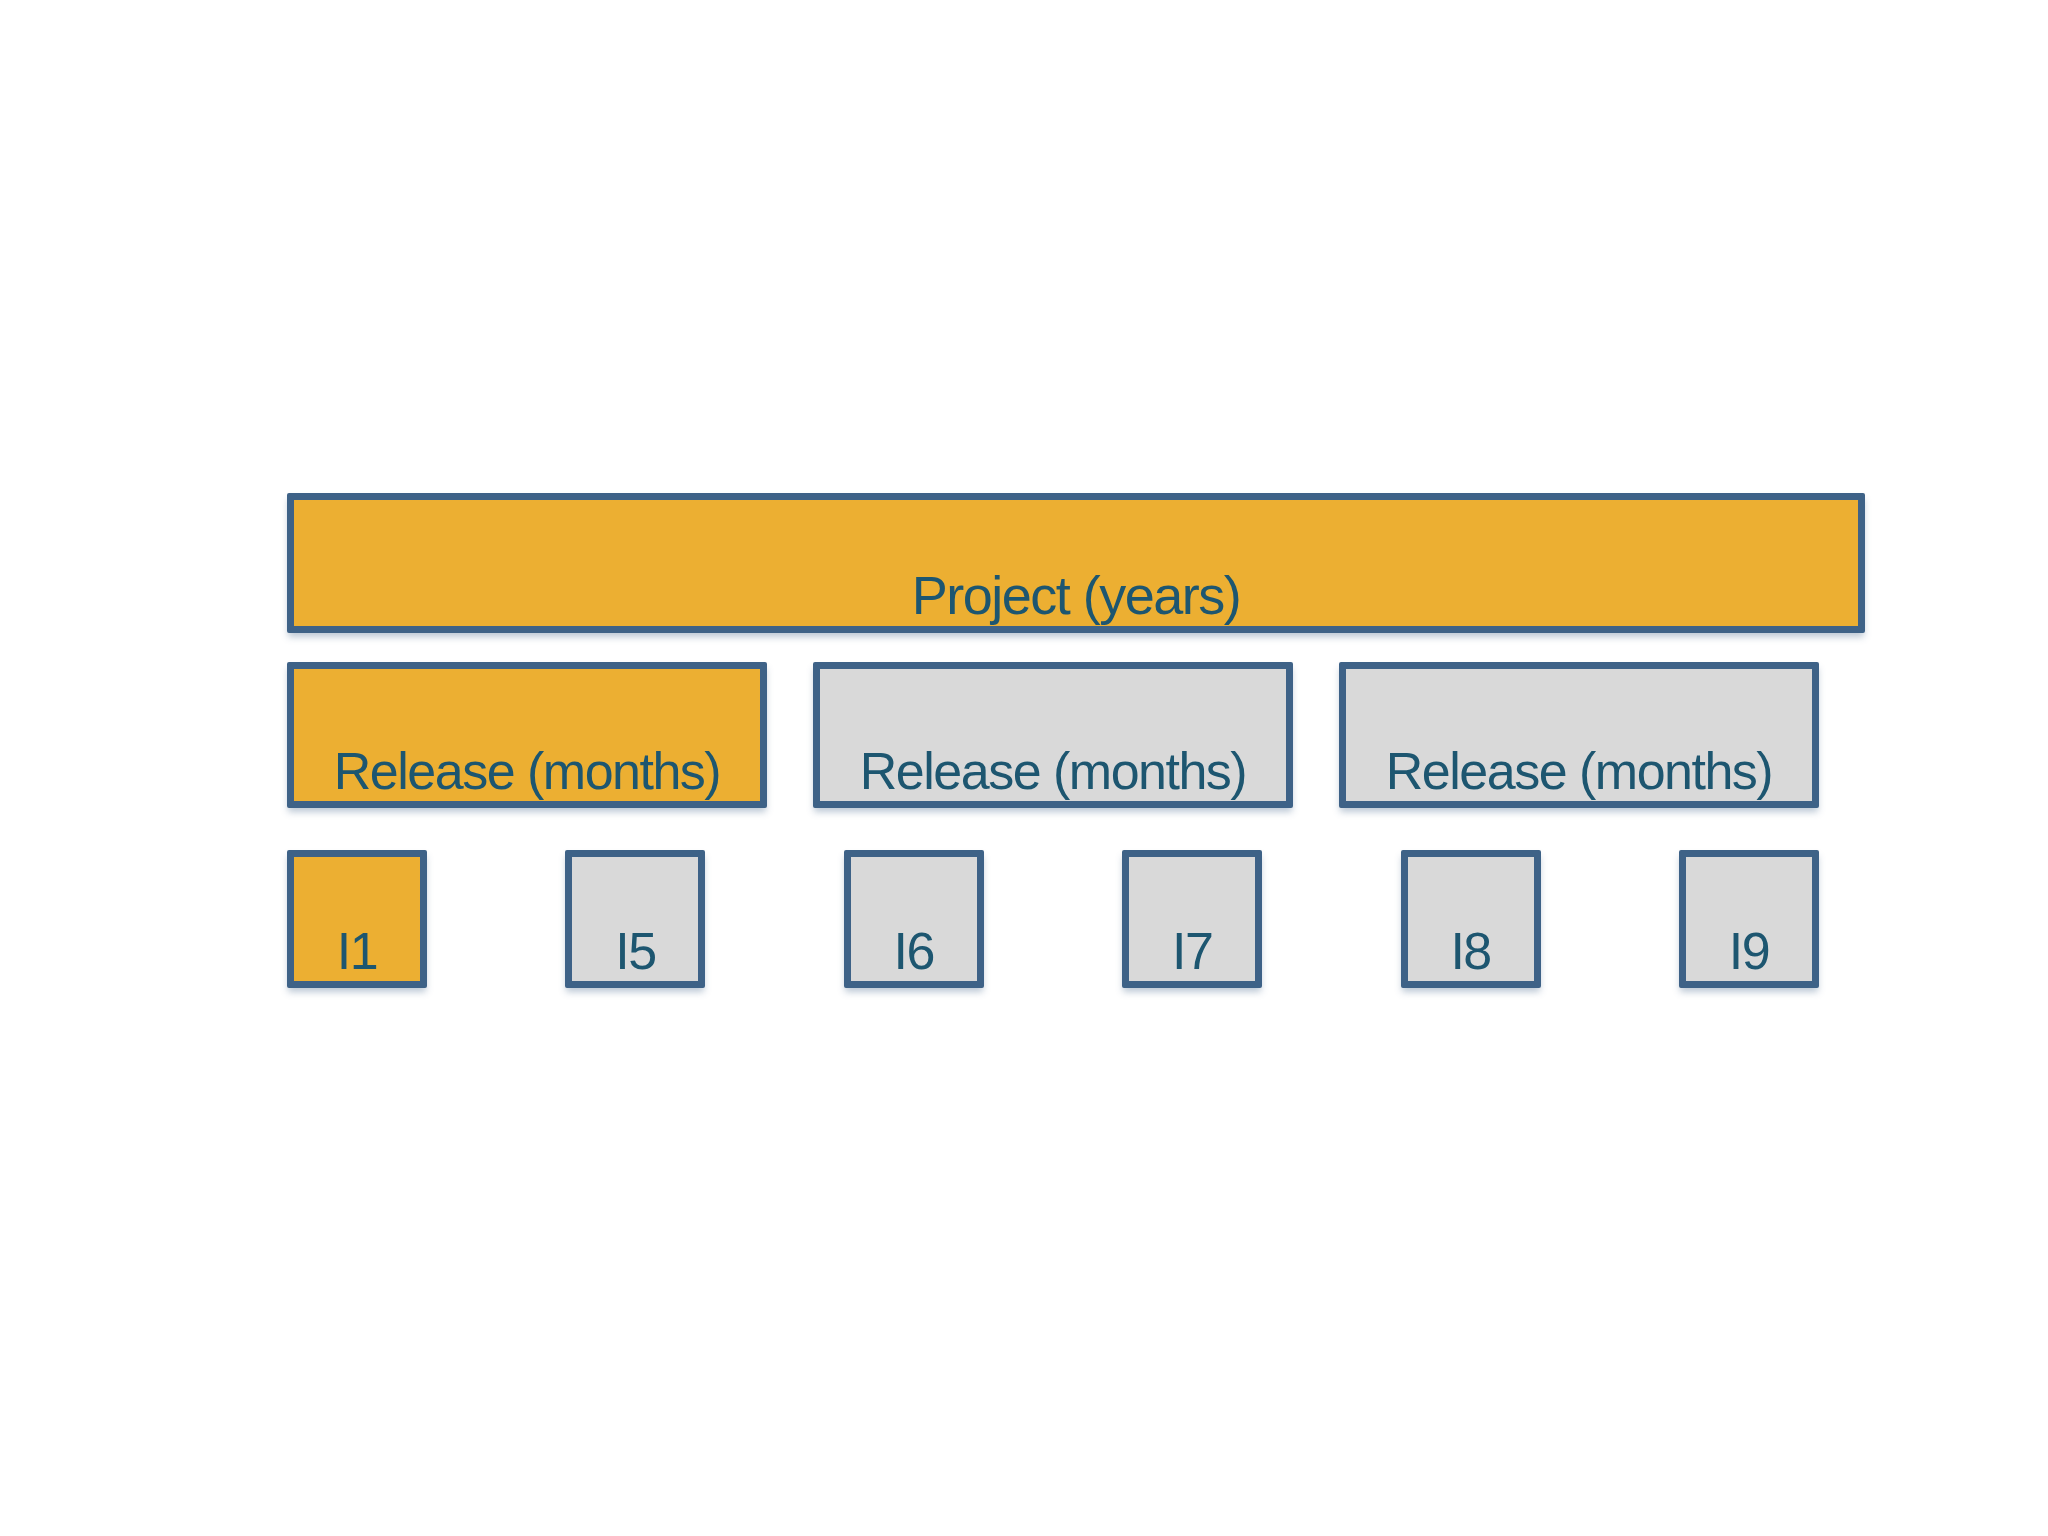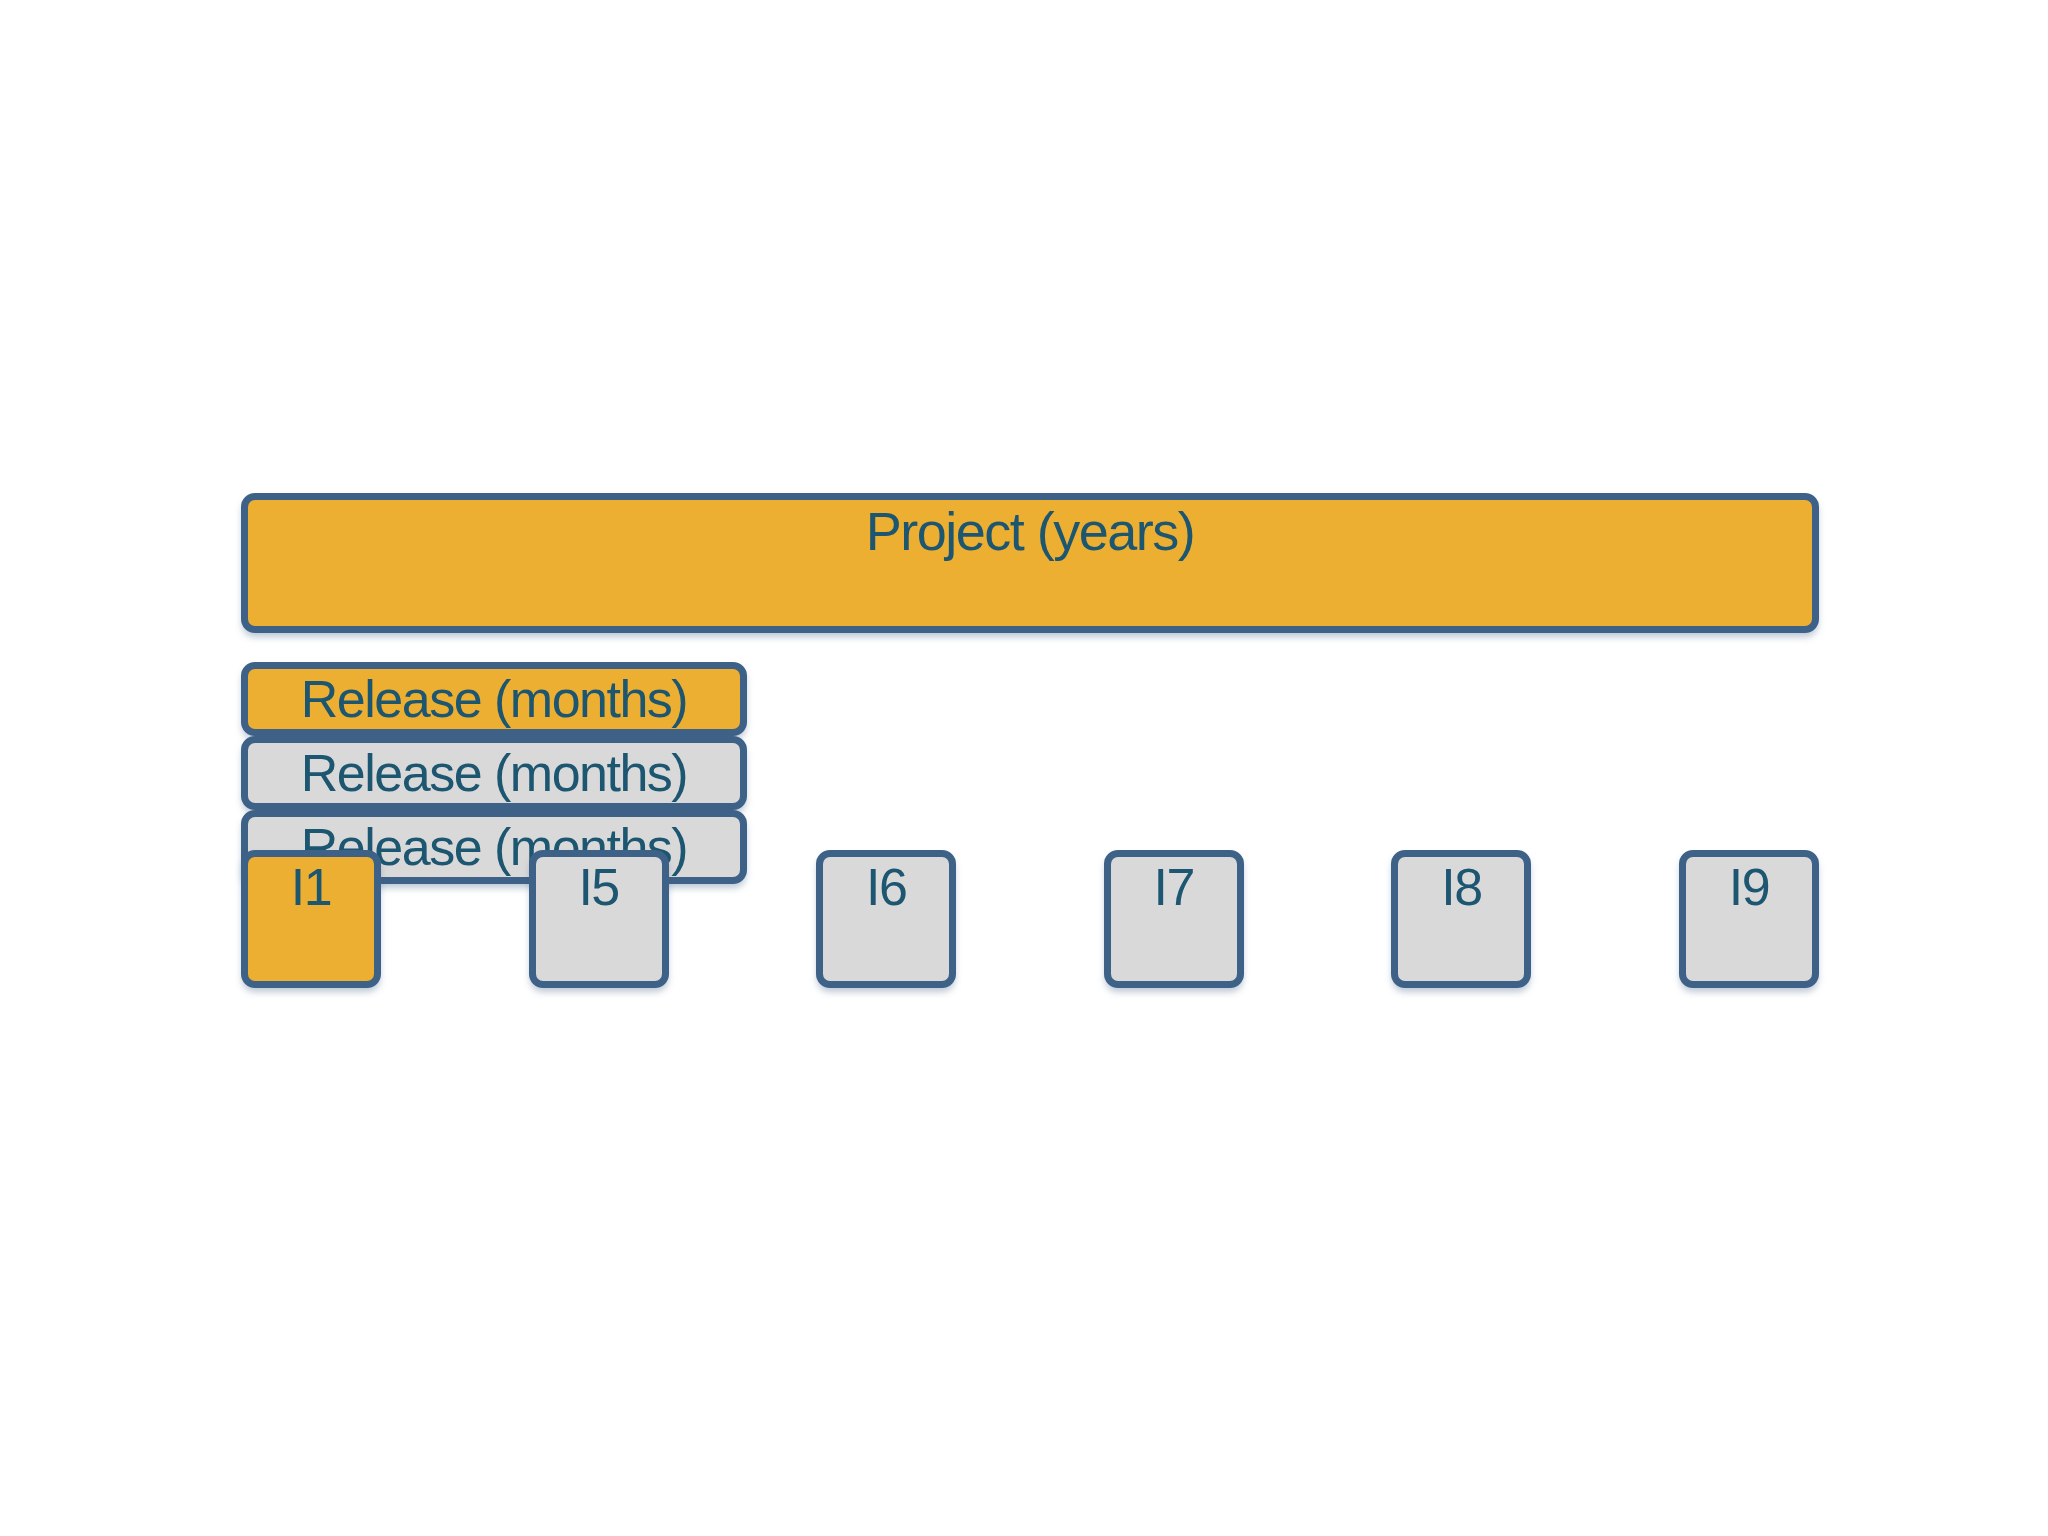--- a/index.html
+++ b/index.html
@@ -15,26 +15,27 @@
   }
   .slide-canvas {
     position: relative;
     width: 2048px;
     height: 1536px;
     background: var(--canvas, #ffffff);
   }
   .shape {
     box-sizing: border-box;
     border: 7px solid var(--border, #3E6287);
-    border-radius: 14px;
+    border-radius: 2px;
     display: flex;
-    align-items: flex-start;
+    align-items: flex-end;
     justify-content: center;
     color: var(--text, #1D5670);
     box-shadow: 0 5px 7px -1px rgba(62, 98, 135, 0.35);
+    margin-left: 46px;
   }
   .shape[data-state="highlight"] { background: var(--highlight, #ECAF32); }
   .shape[data-state="neutral"]   { background: var(--neutral, #D9D9D9); }
   .shape .label {
     letter-spacing: -1.5px;
     white-space: nowrap;
   }
   .project-bar {
     position: absolute;
     left: 241px;
@@ -44,21 +45,20 @@
     font-size: 54px;
   }
   .releases-row {
     position: absolute;
     left: 241px;
     top: 662px;
     width: 1578px;
     height: 146px;
     display: flex;
     justify-content: space-between;
-    flex-direction: column;
   }
   .release-box {
     width: 506px;
     height: 100%;
     font-size: 52px;
   }
   .iterations-row {
     position: absolute;
     left: 241px;
     top: 850px;

